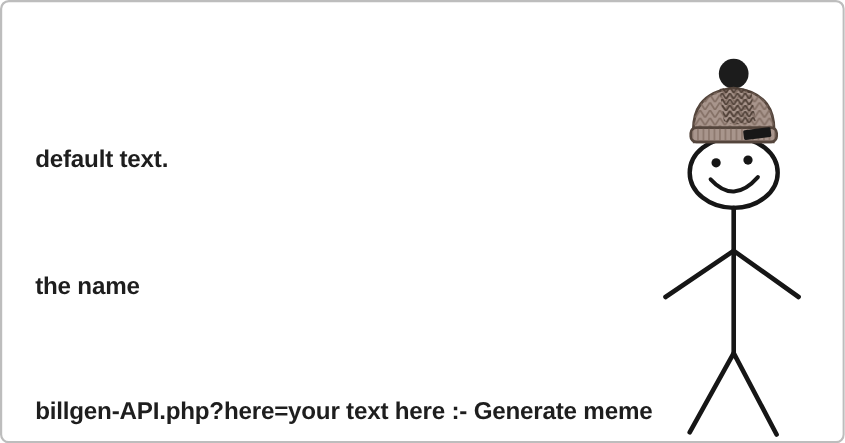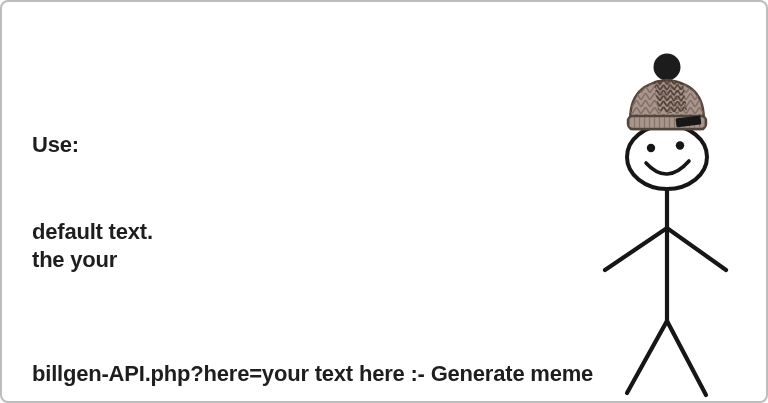--- a/index.html
+++ b/index.html
@@ -32,25 +32,24 @@
     pointer-events:none;
   }
 </style>
 </head>
 <body>
 
 <div class="canvas">
 
   <div class="text-layer">
     <div class="text-block block-1">
-      <div>Use:</div>
       <div>default text.</div>
     </div>
     <div class="text-block block-2">
-      <div>the your</div>
+      <div>the name</div>
       
     </div>
     <div class="text-block block-3">
       <div>billgen-API.php?here=your text here :- Generate meme</div>
       
       
     </div>
   </div>
 
   <svg class="figure-layer" viewBox="0 0 768 403">

